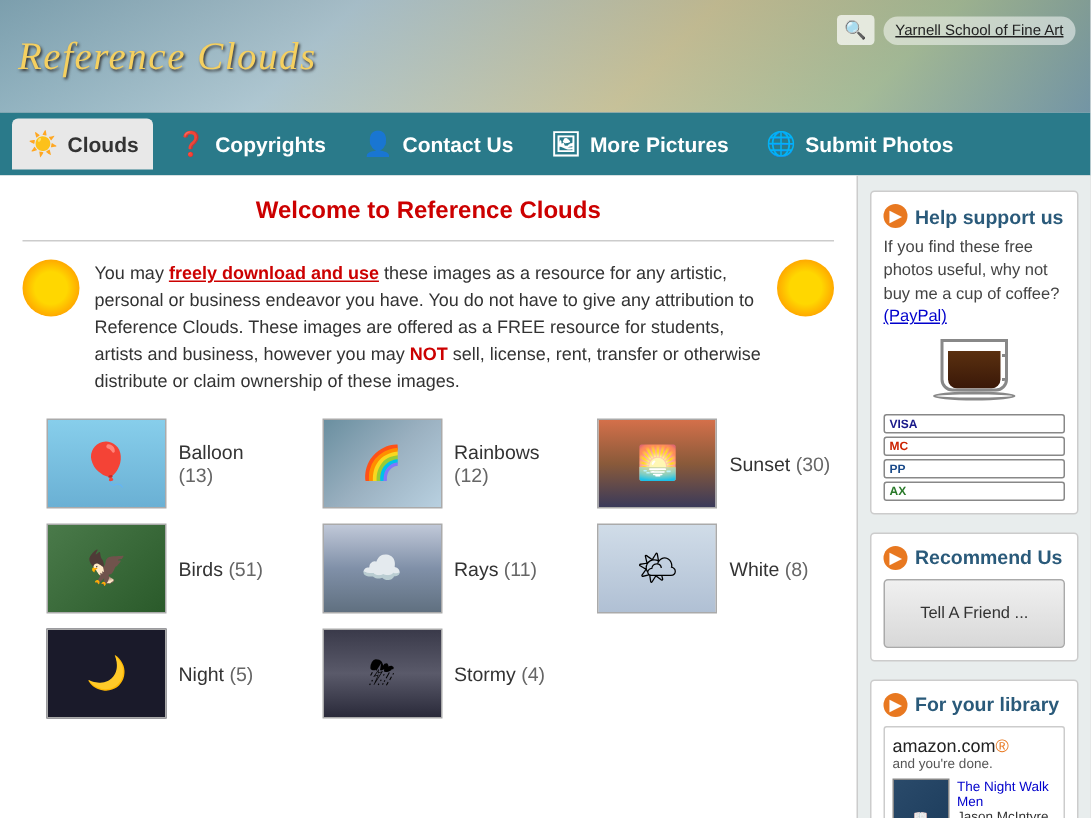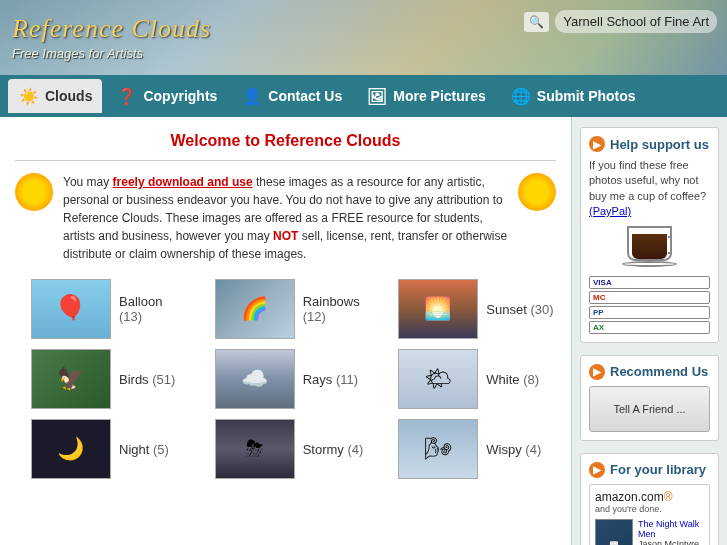--- a/index.html
+++ b/index.html
@@ -39,22 +39,23 @@
       text-shadow: 1px 1px 1px #333;
     }
     #header-right {
       position: absolute; right: 10px; top: 10px; z-index: 2;
       display: flex; align-items: center; gap: 6px;
     }
     #header-school {
       background: rgba(255,255,255,0.5);
       padding: 4px 8px;
       border-radius: 11px;
-      font-size: 13px;
+      font-size: 10px;
       color: #222;
+      text-decoration: underline;
     }
     #search-icon-header {
       background: rgba(255,255,255,0.7);
       border-radius: 3px;
       padding: 3px 5px;
       font-size: 12px;
       cursor: pointer;
     }
 
     
@@ -306,21 +307,20 @@
     .book-new { color: #cc2200; font-weight: bold; }
     .privacy-link { font-size: 9px; color: #0000cc; text-align: center; display: block; margin-top: 4px; }
   </style>
 </head>
 <body>
 
 <div id="header">
   <div id="header-bg"></div>
   <div id="header-title-block">
     <div id="site-title">Reference Clouds</div>
-    <div id="site-subtitle">Free Images for Artists</div>
   </div>
   <div id="header-right">
     <div id="search-icon-header">🔍</div>
     <div id="header-school">Yarnell School of Fine Art</div>
   </div>
 </div>
 
 <div id="nav">
   <div class="nav-item active">
     <span class="nav-icon">☀️</span>
@@ -418,27 +418,20 @@
       </div>
 
       <div class="grid-item">
         <div class="thumb thumb-stormy"></div>
         <span class="item-label">
           <span>Stormy</span>
           <span class="count">(4)</span>
         </span>
       </div>
 
-      <div class="grid-item">
-        <div class="thumb thumb-wispy"></div>
-        <span class="item-label">
-          <span>Wispy</span>
-          <span class="count">(4)</span>
-        </span>
-      </div>
 
     </div>
   </div>
 
   <div id="sidebar">
 
     <div class="sidebar-section">
       <div class="sidebar-section-title">
         <span class="orange-arrow">▶</span>
         <span>Help support us</span>

